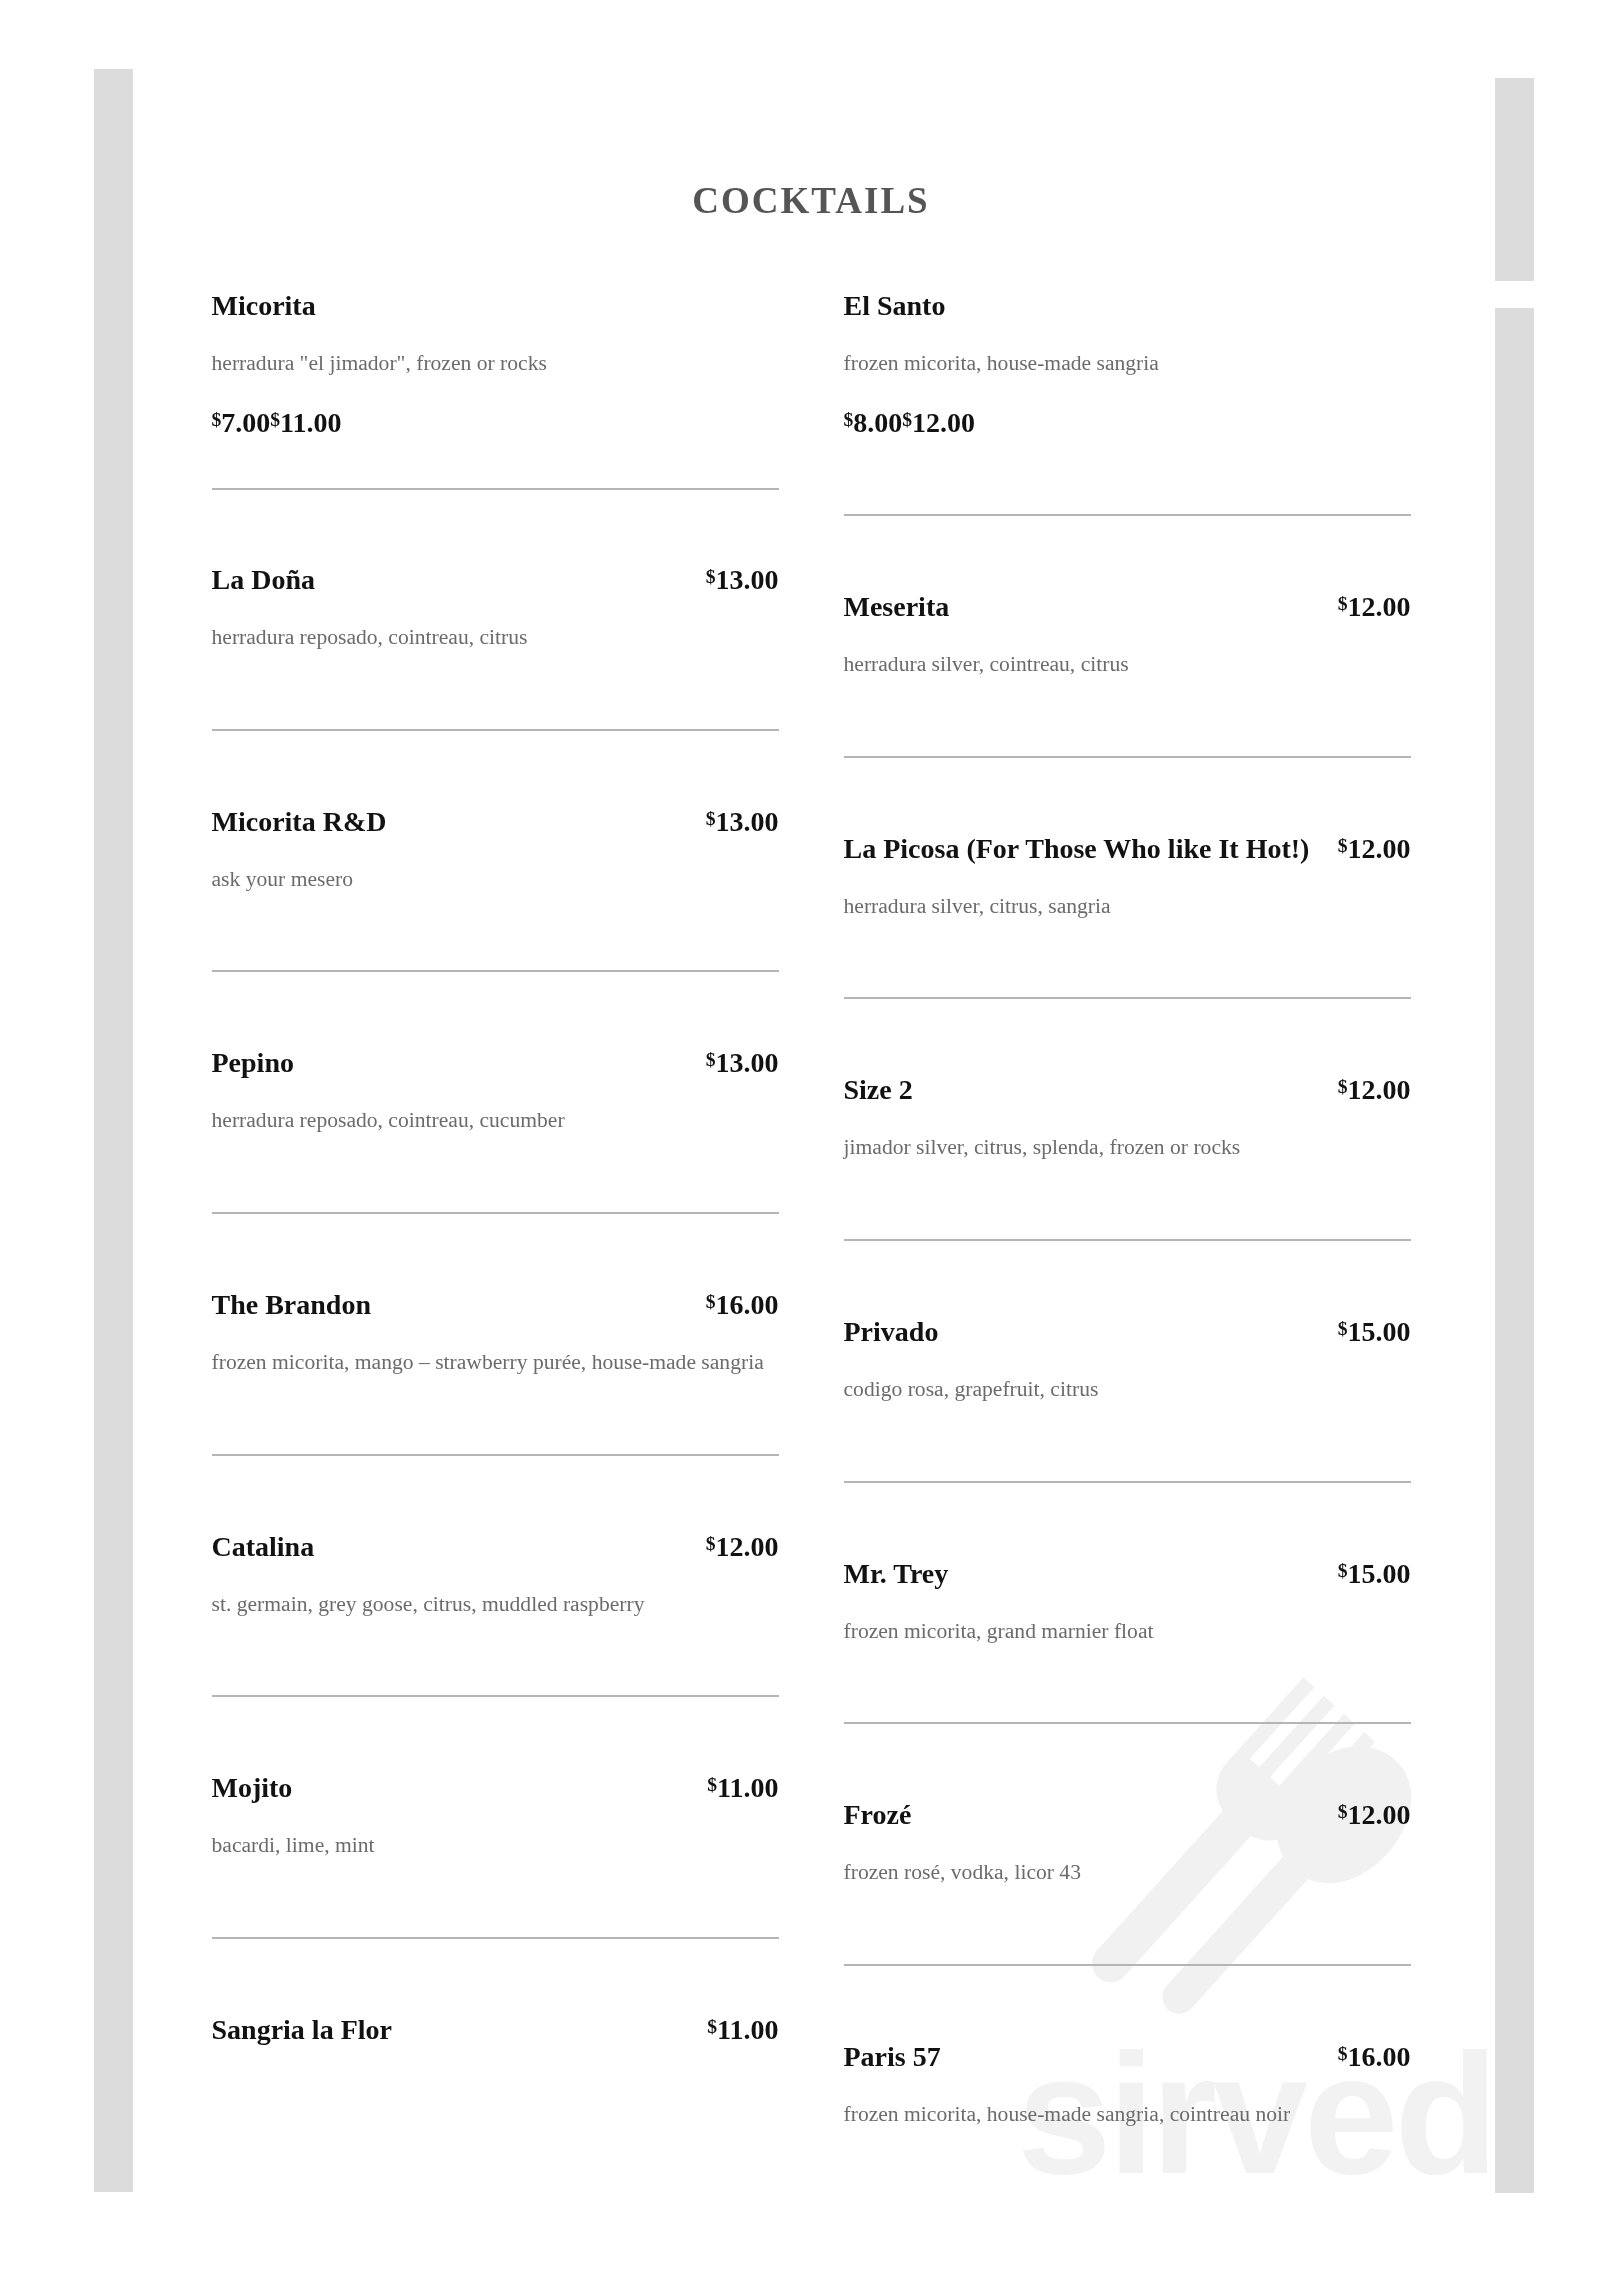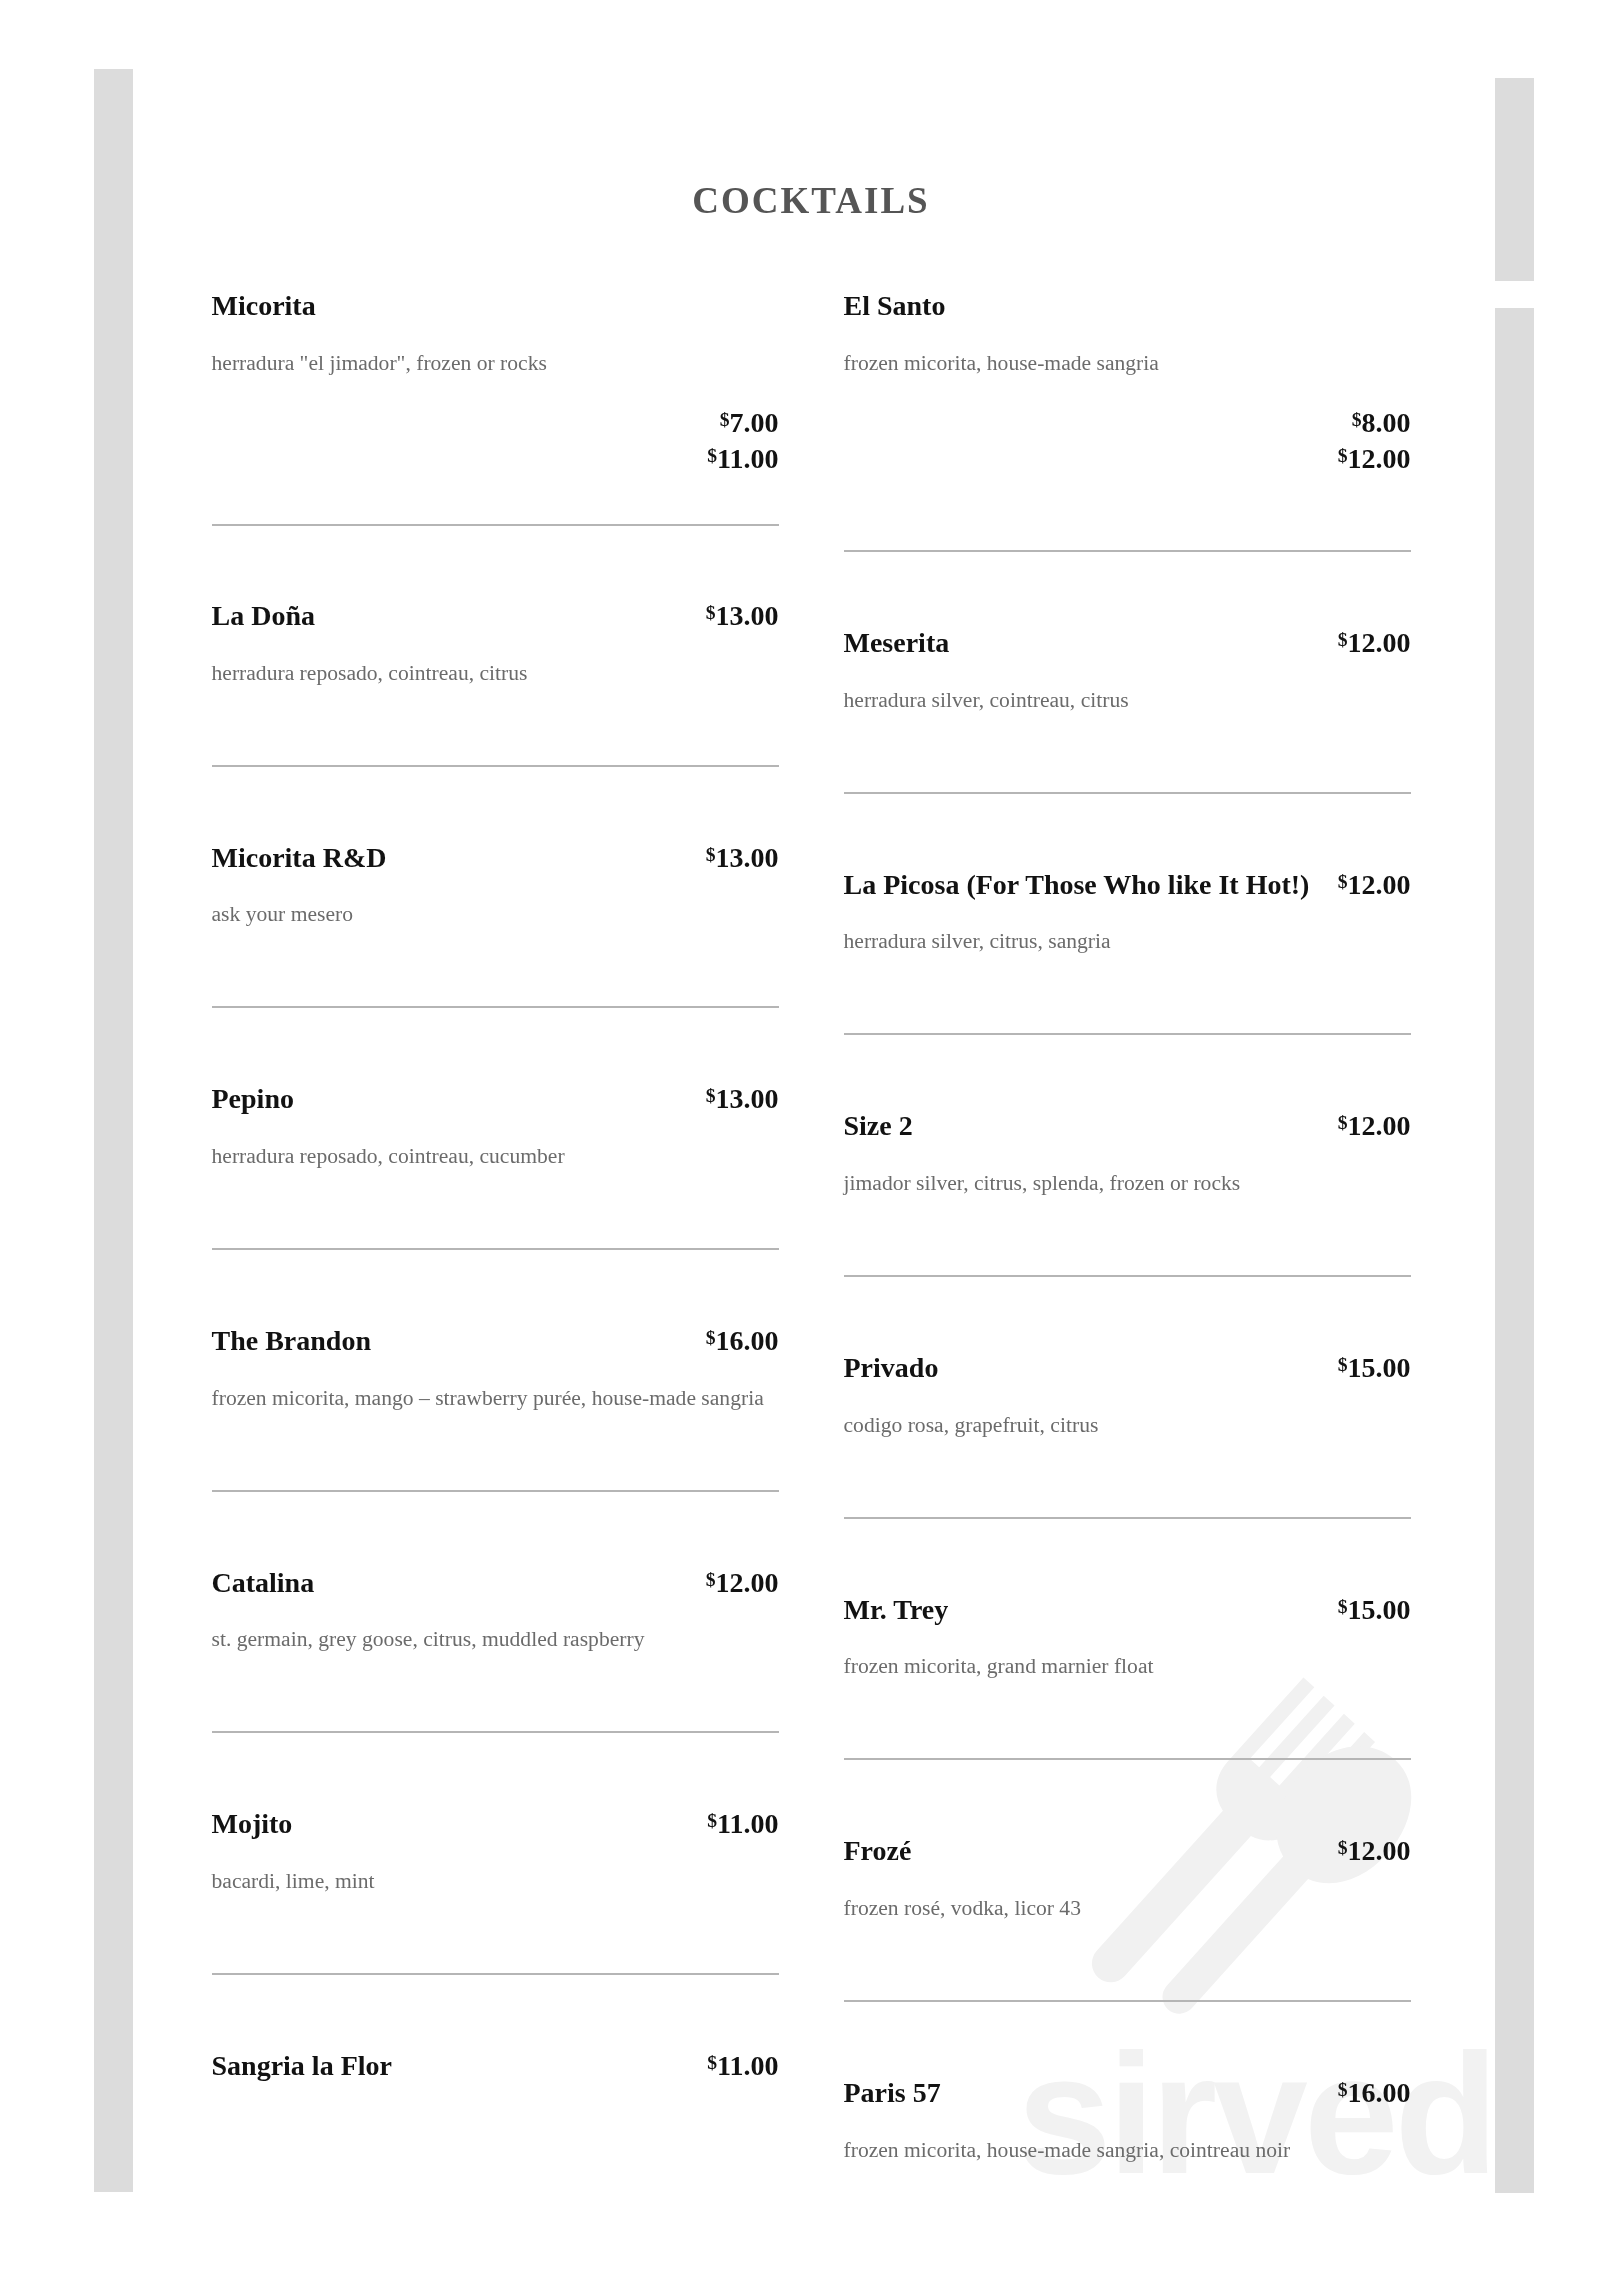--- a/index.html
+++ b/index.html
@@ -132,21 +132,21 @@
     margin-top: 22px;
     font-size: 21.6px;
     color: #6b6b6b;
     line-height: 1.66;
     max-width: 564px;
   }
   
   .price-below {
     margin-top: 23.6px;
     display: flex;
-    flex-direction: column;
+    flex-direction: row;
     align-items: flex-end;
   }
   .item-divider {
     border: 0;
     border-top: 2px solid #b5b5b5;
     margin: 0;
     width: 100%;
   }
 </style>
 </head>

